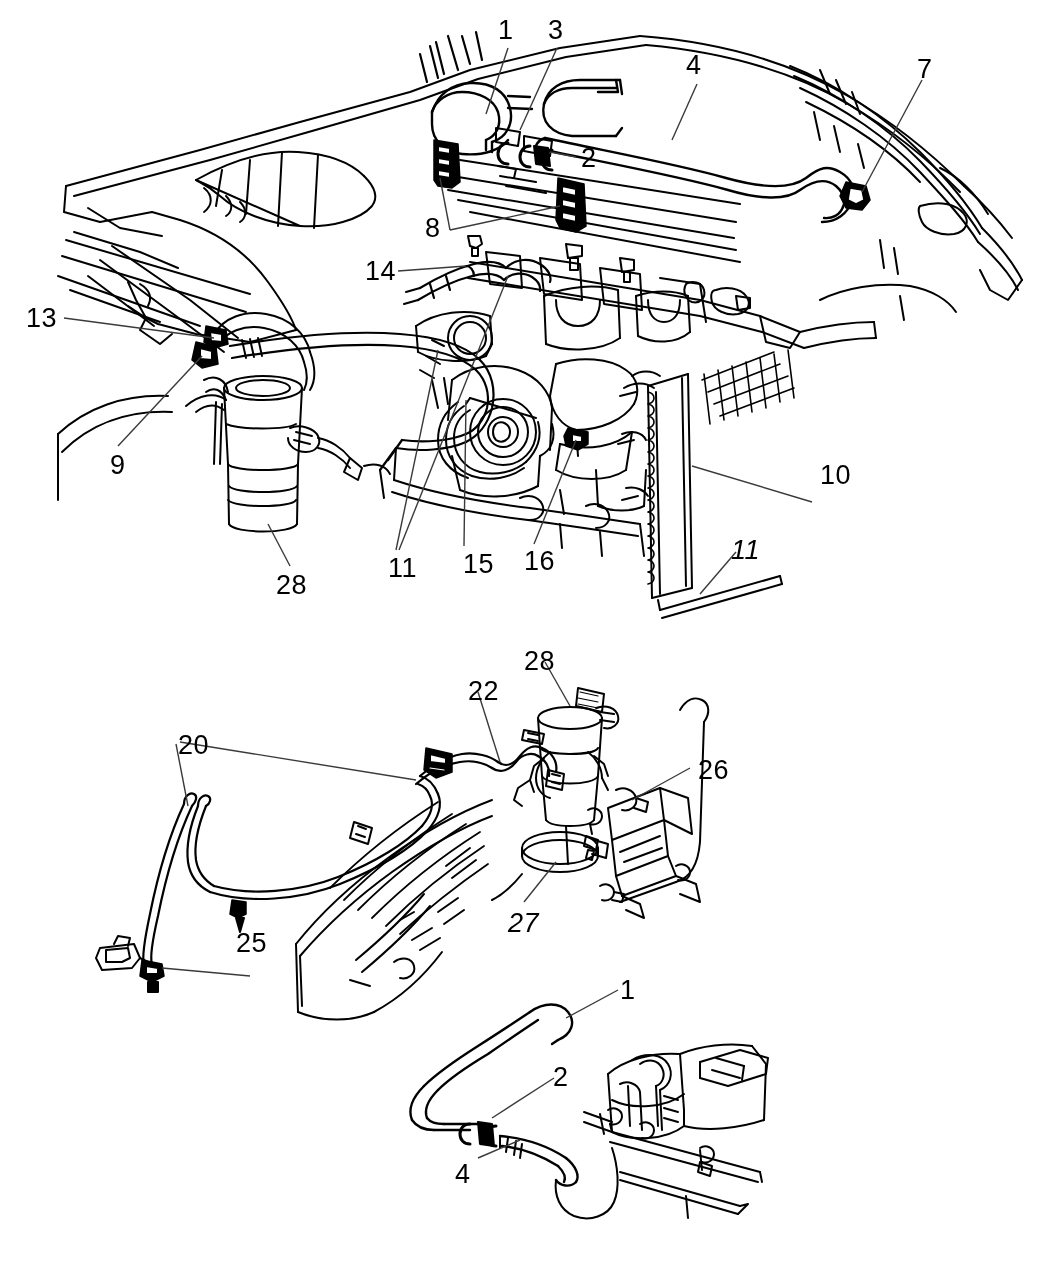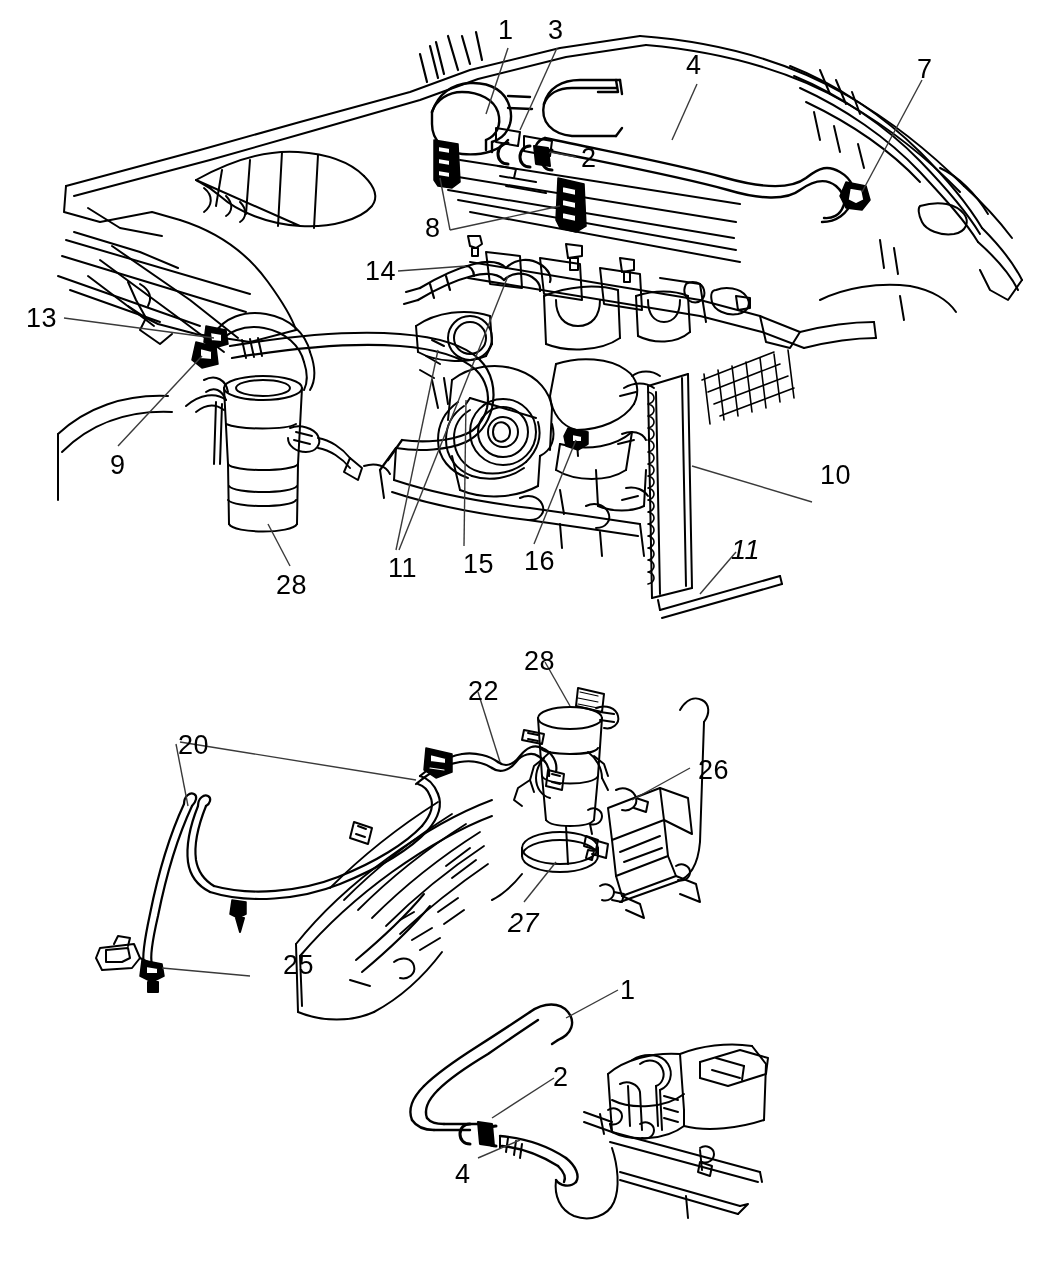--- a/index.html
+++ b/index.html
@@ -676,18 +676,18 @@
   <div class="callout-label" style="left:731px;top:537px;font-style:italic;">11</div>
   <div class="callout-label" style="left:388px;top:555px;">11</div>
   <div class="callout-label" style="left:463px;top:551px;">15</div>
   <div class="callout-label" style="left:524px;top:548px;">16</div>
   <div class="callout-label" style="left:276px;top:572px;">28</div>
   <div class="callout-label" style="left:524px;top:648px;">28</div>
   <div class="callout-label" style="left:468px;top:678px;">22</div>
   <div class="callout-label" style="left:150px;top:732px;margin-left:28px;">20</div>
   <div class="callout-label" style="left:698px;top:757px;text-align:right;">26</div>
   <div class="callout-label" style="left:508px;top:910px;font-style:italic;">27</div>
-  <div class="callout-label" style="left:236px;top:952px;margin-left:47px;">25</div>
+  <div class="callout-label" style="left:236px;top:930px;">25</div>
   <div class="callout-label" style="left:620px;top:977px;">1</div>
   <div class="callout-label" style="left:553px;top:1064px;">2</div>
   <div class="callout-label" style="left:455px;top:1161px;">4</div>
 
 </div>
 
 </body></html>

